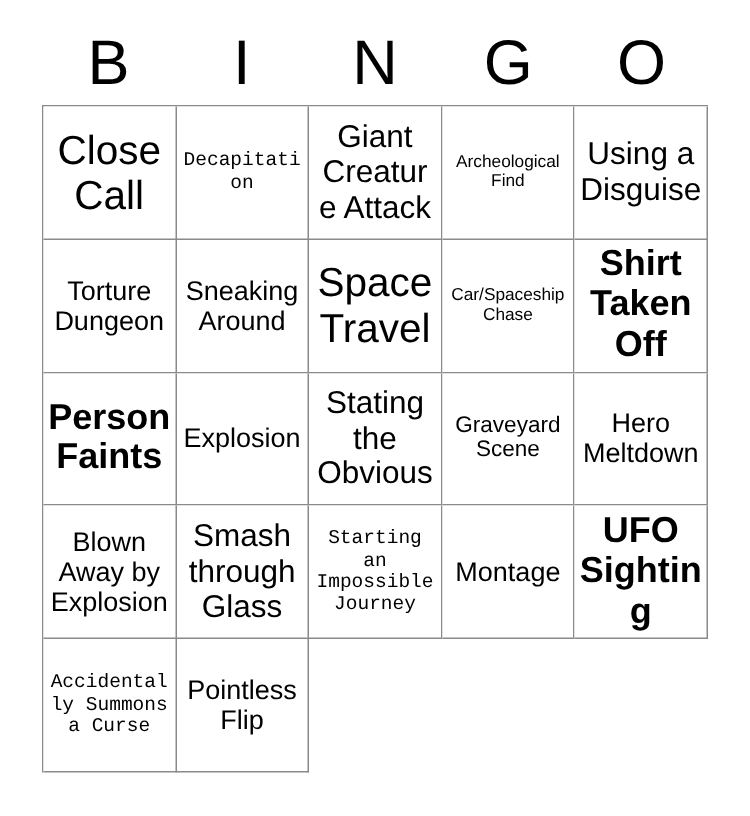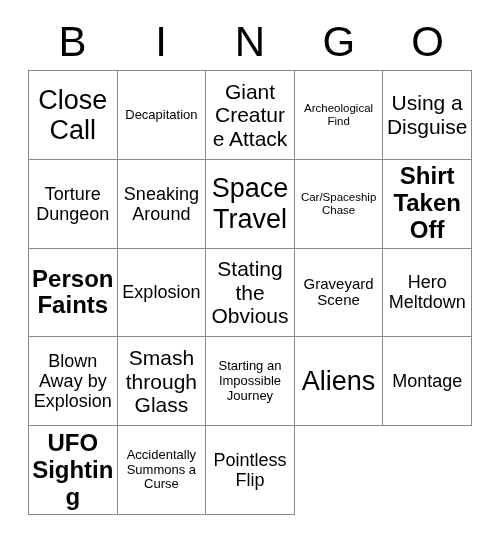--- a/index.html
+++ b/index.html
@@ -76,21 +76,21 @@
     font-weight: 400;
     word-wrap: break-word;
     hyphens: none;
   }
   
   .fs-xxl .cell-text { font-size: 27px; }
   .fs-xl  .cell-text { font-size: 24px; font-weight: bold; }
   .fs-lg  .cell-text { font-size: 21px; }
   .fs-md  .cell-text { font-size: 18px; }
   .fs-sm  .cell-text { font-size: 15px; text-align: center; }
-  .fs-xs  .cell-text { font-size: 13px; }
+  .fs-xs  .cell-text { font-size: 13px; font-family: Liberation Mono, monospace; }
   .fs-xxs .cell-text { font-size: 11.5px; }
 </style>
 </head>
 <body>
 
 <div id="bingo-card">
 
   <div id="bingo-header">
     <div class="header-letter">B</div>
     <div class="header-letter">I</div>
@@ -147,23 +147,20 @@
       </div>
       <div class="bingo-cell fs-md">
         <span class="cell-text">Blown Away by Explosion</span>
       </div>
       <div class="bingo-cell fs-lg">
         <span class="cell-text">Smash through Glass</span>
       </div>
       <div class="bingo-cell fs-xs">
         <span class="cell-text">Starting an Impossible Journey</span>
       </div>
-      <div class="bingo-cell fs-xxl">
-        <span class="cell-text">Aliens</span>
-      </div>
       <div class="bingo-cell fs-md">
         <span class="cell-text">Montage</span>
       </div>
       <div class="bingo-cell fs-xl">
         <span class="cell-text">UFO Sighting</span>
       </div>
       <div class="bingo-cell fs-xs">
         <span class="cell-text">Accidentally Summons a Curse</span>
       </div>
       <div class="bingo-cell fs-md">

